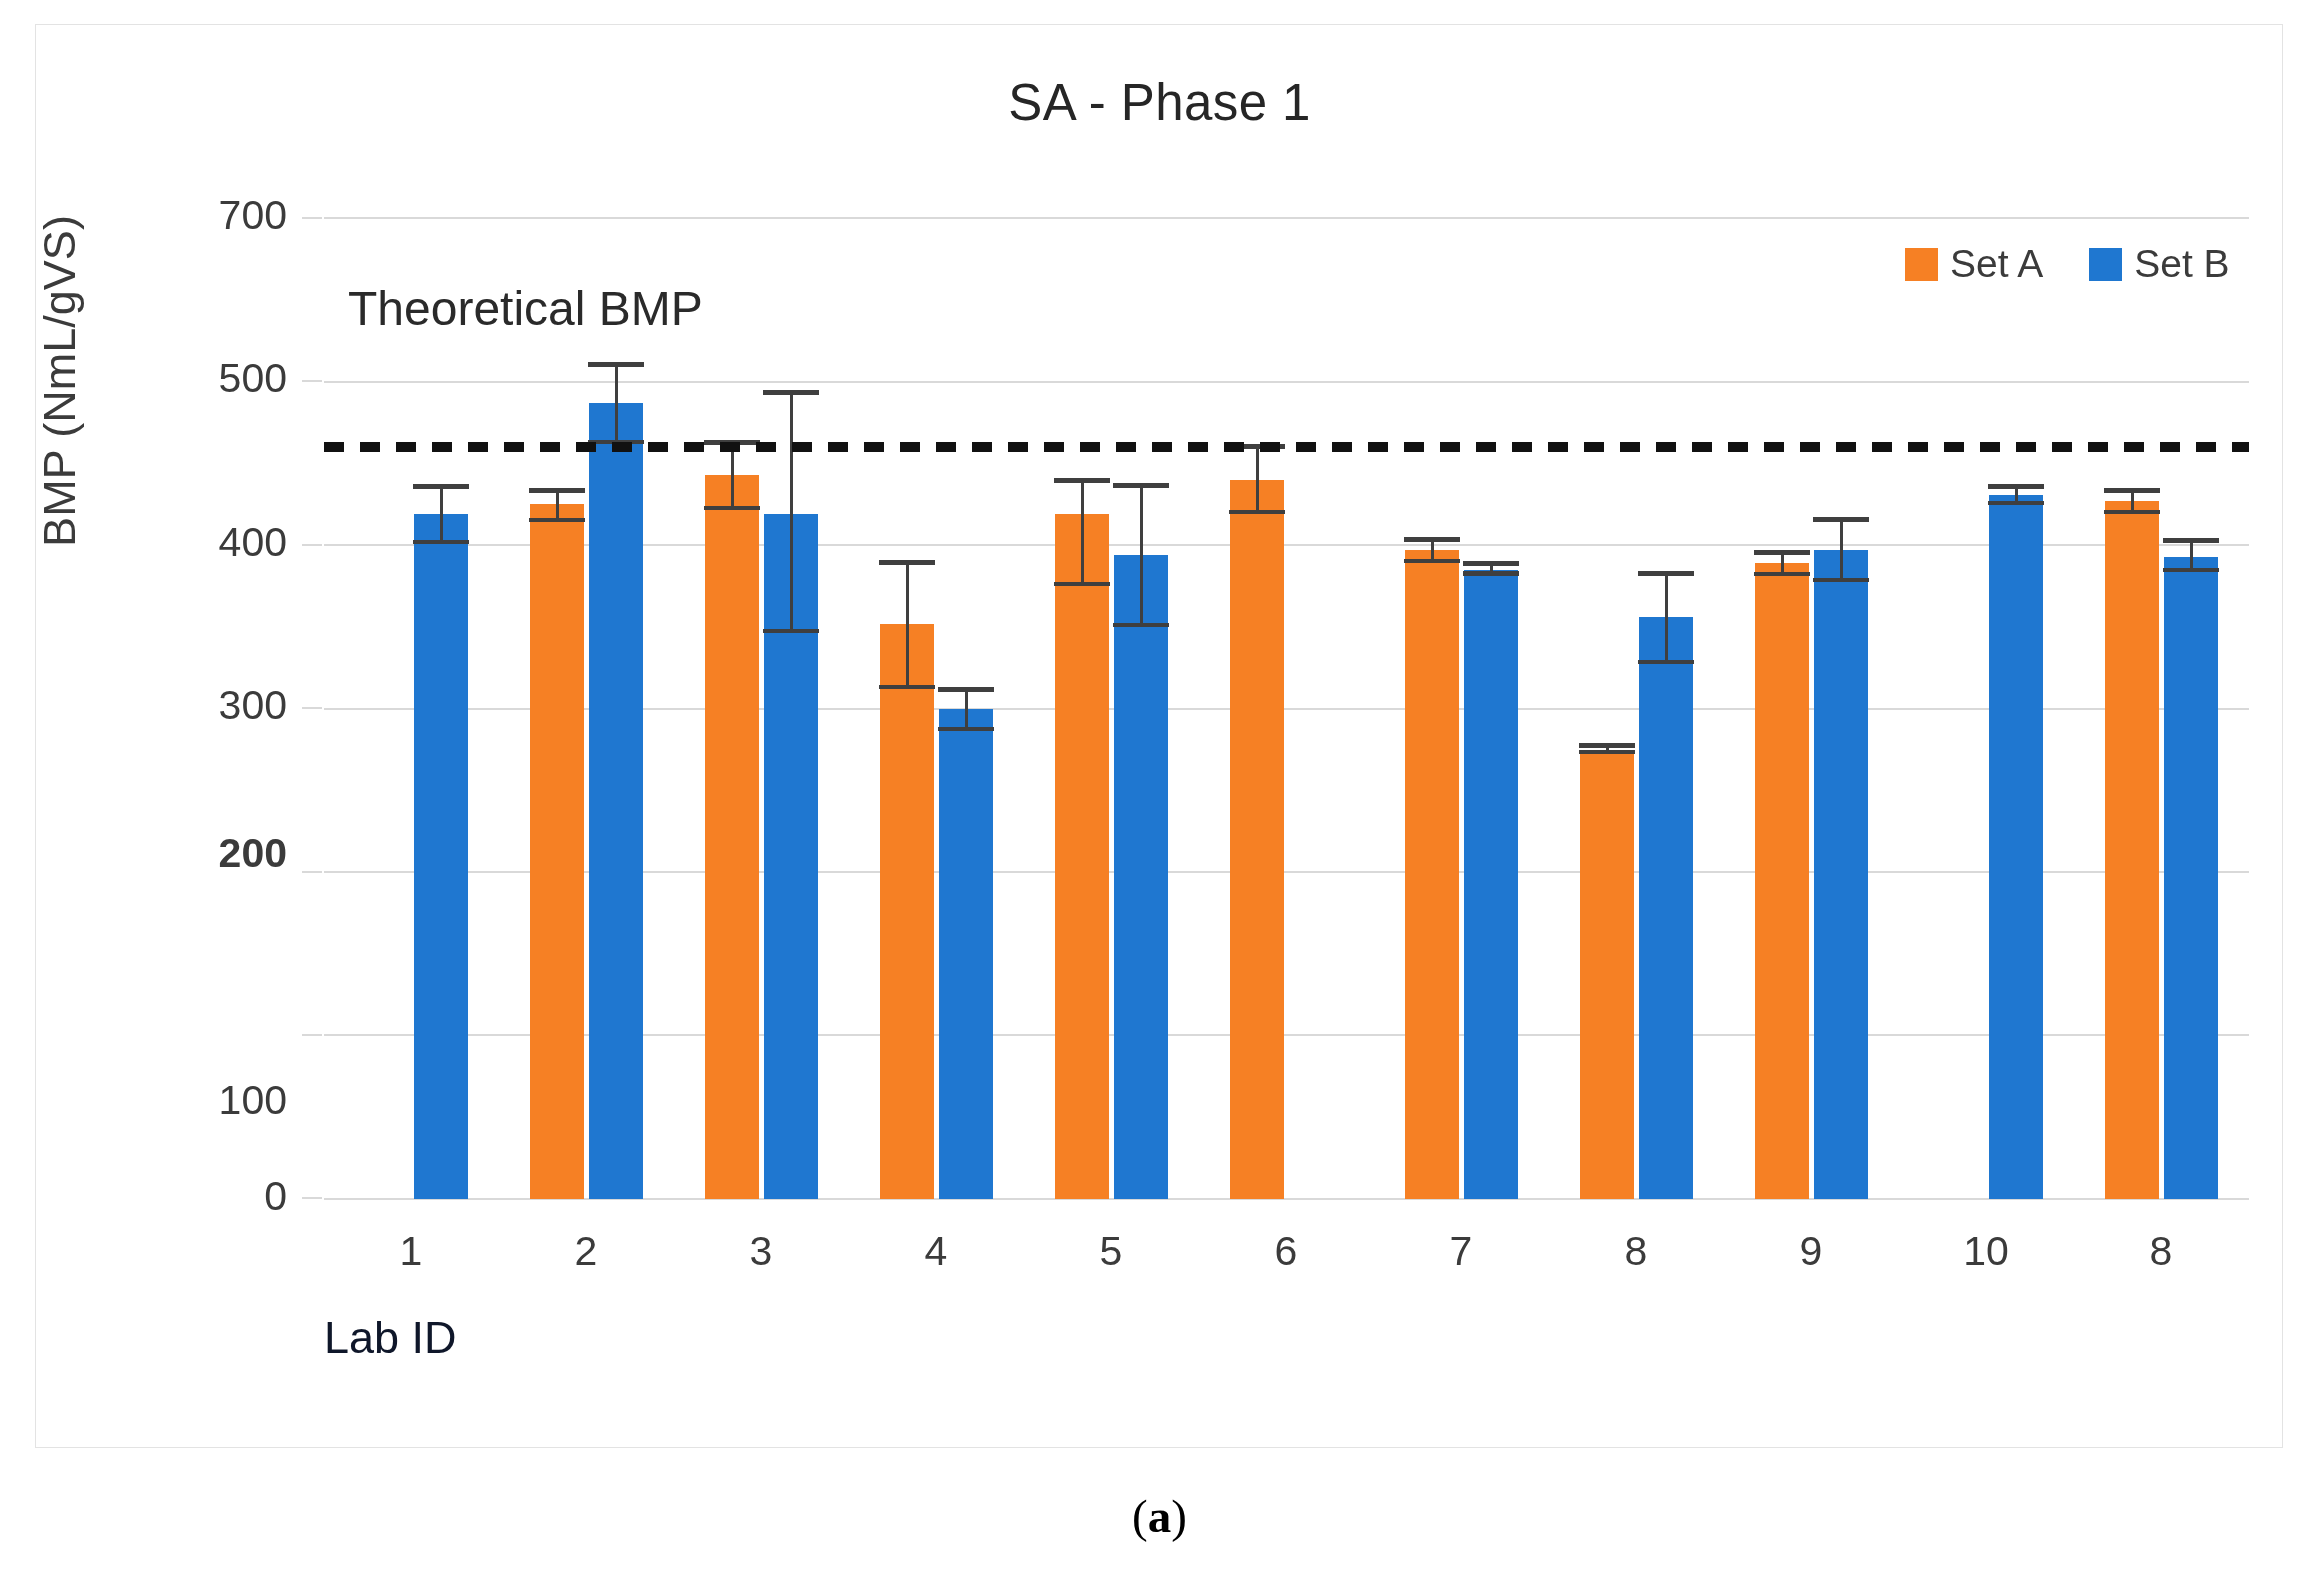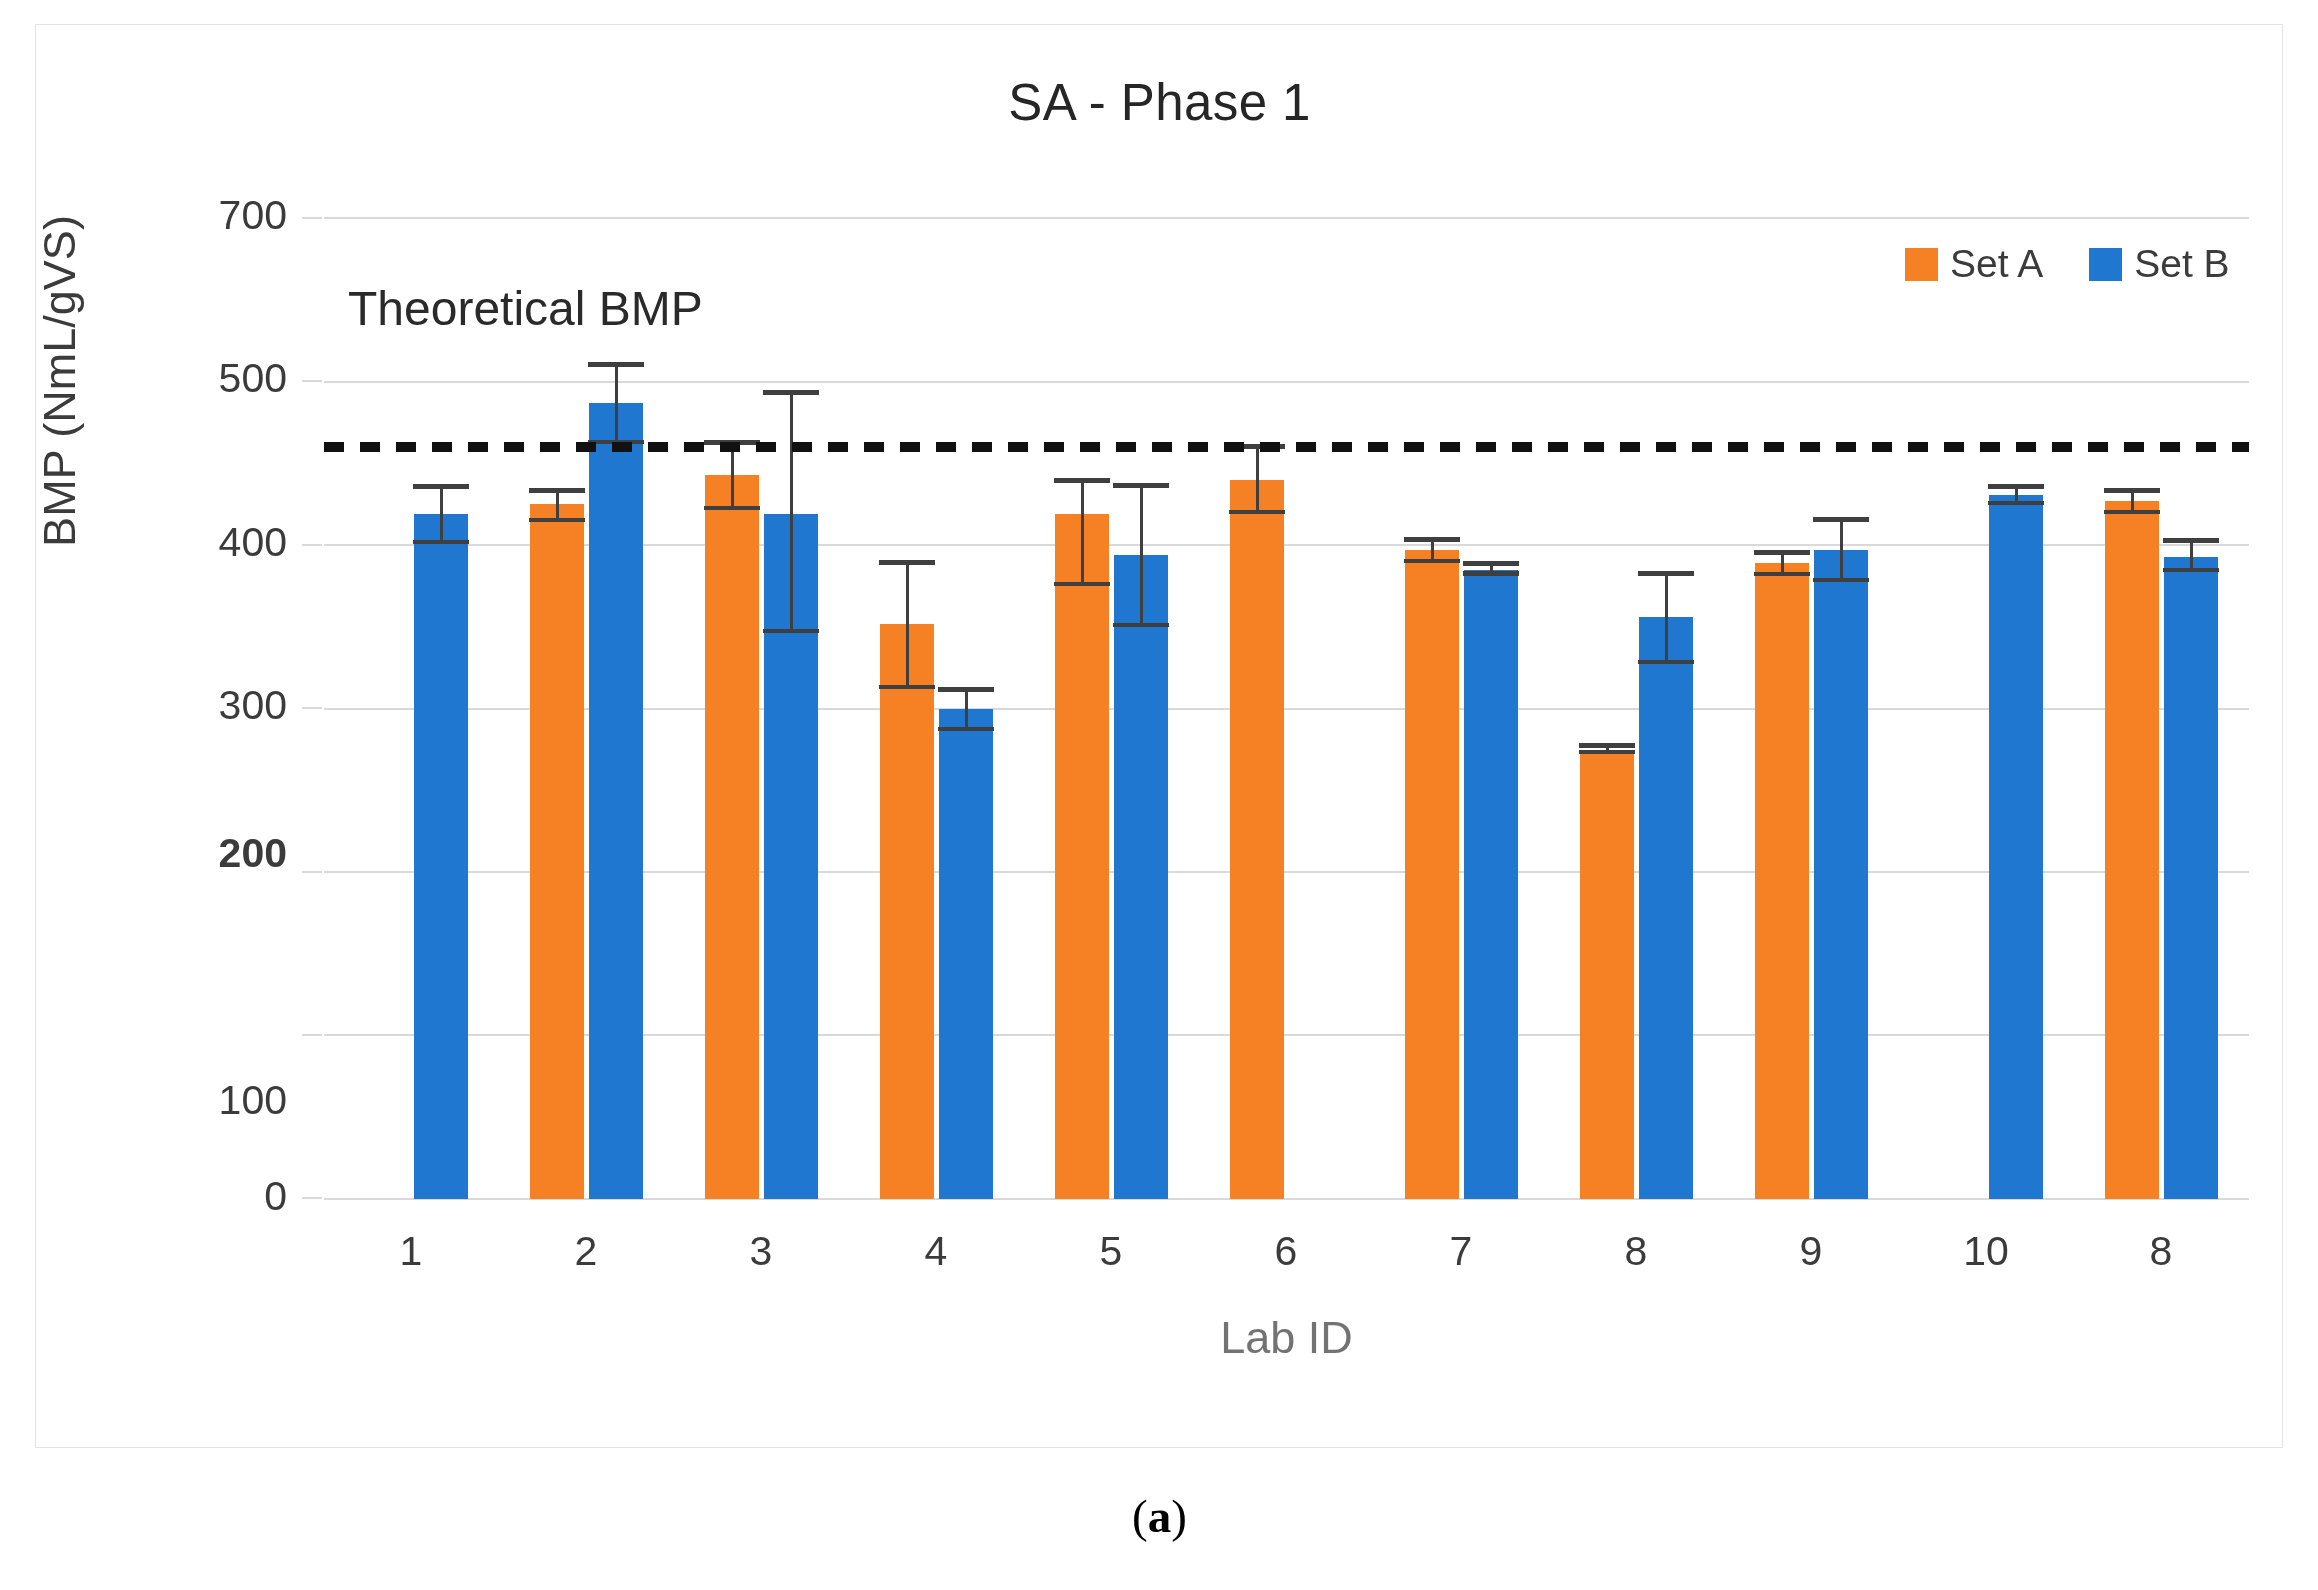--- a/index.html
+++ b/index.html
@@ -115,23 +115,23 @@
     text-align: center;
     font-size: 41px;
     color: #3b3b3b;
   }
 
   #x-axis-title {
     position: absolute;
     left: 324px;
     top: 1312px;
     width: 1925px;
-    text-align: center;
+    text-align: left;
     font-size: 45px;
-    color: #737373;
+    color: #0f172a;
   }
 
   
   .bar {
     position: absolute;
     bottom: 0;
   }
   .bar.setA { background: #f68024; }
   .bar.setB { background: #1f77d0; }
 

